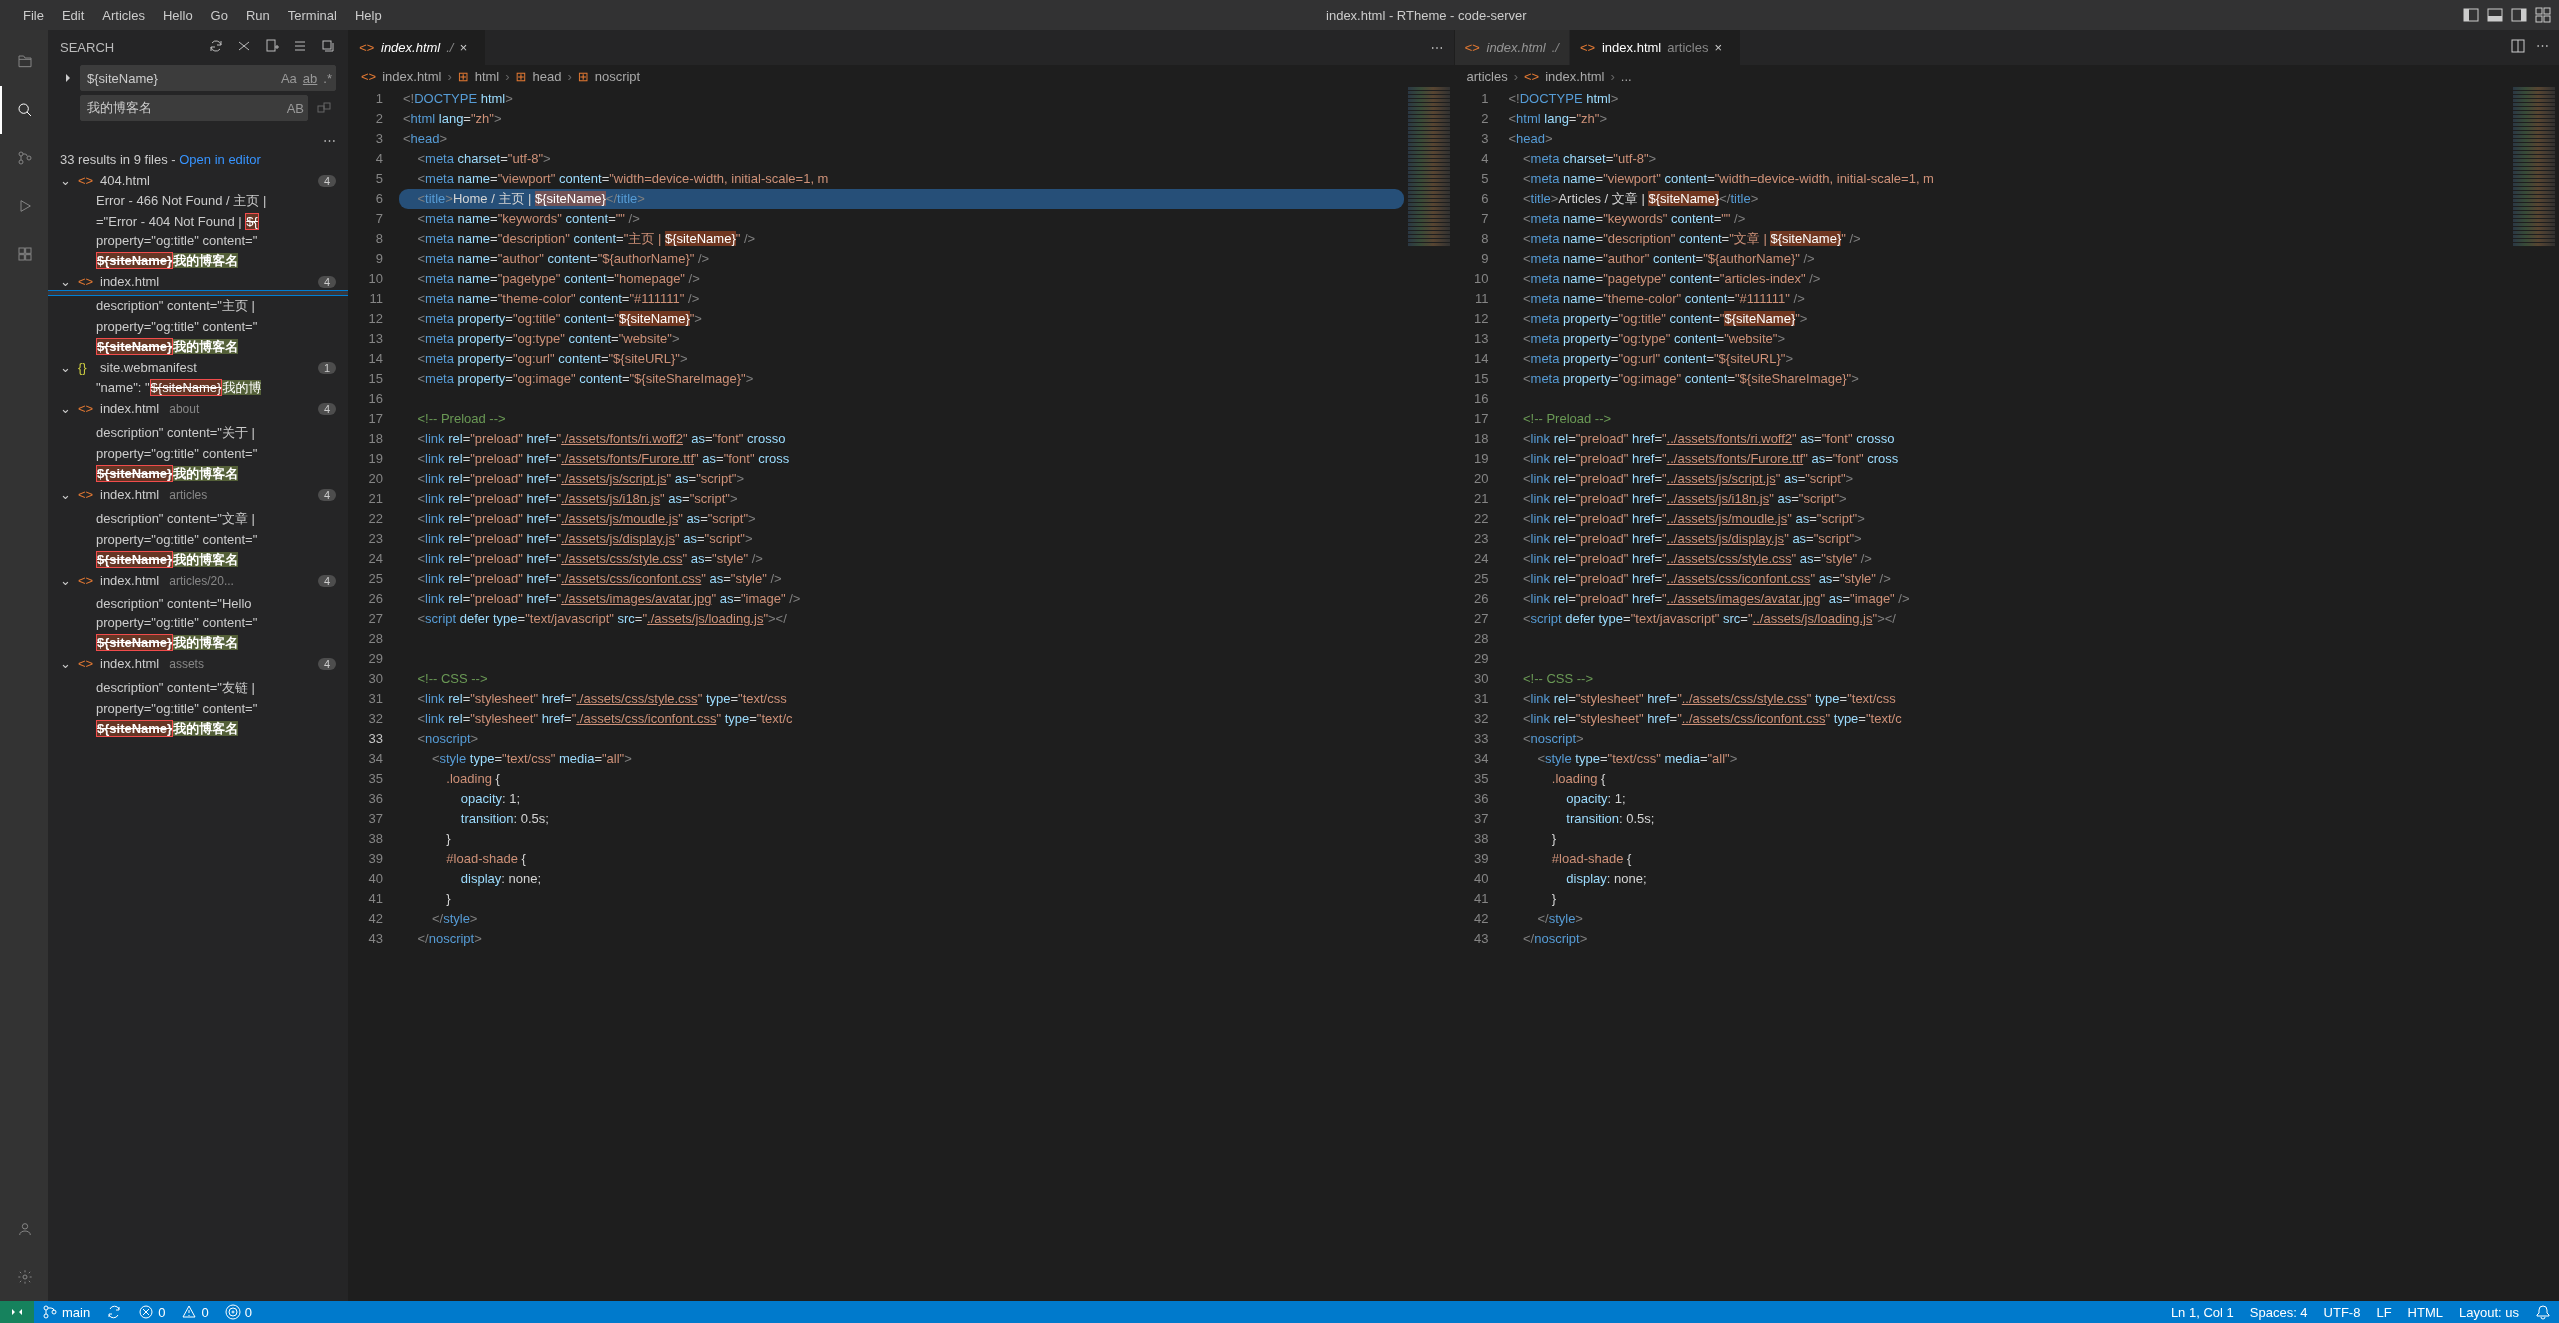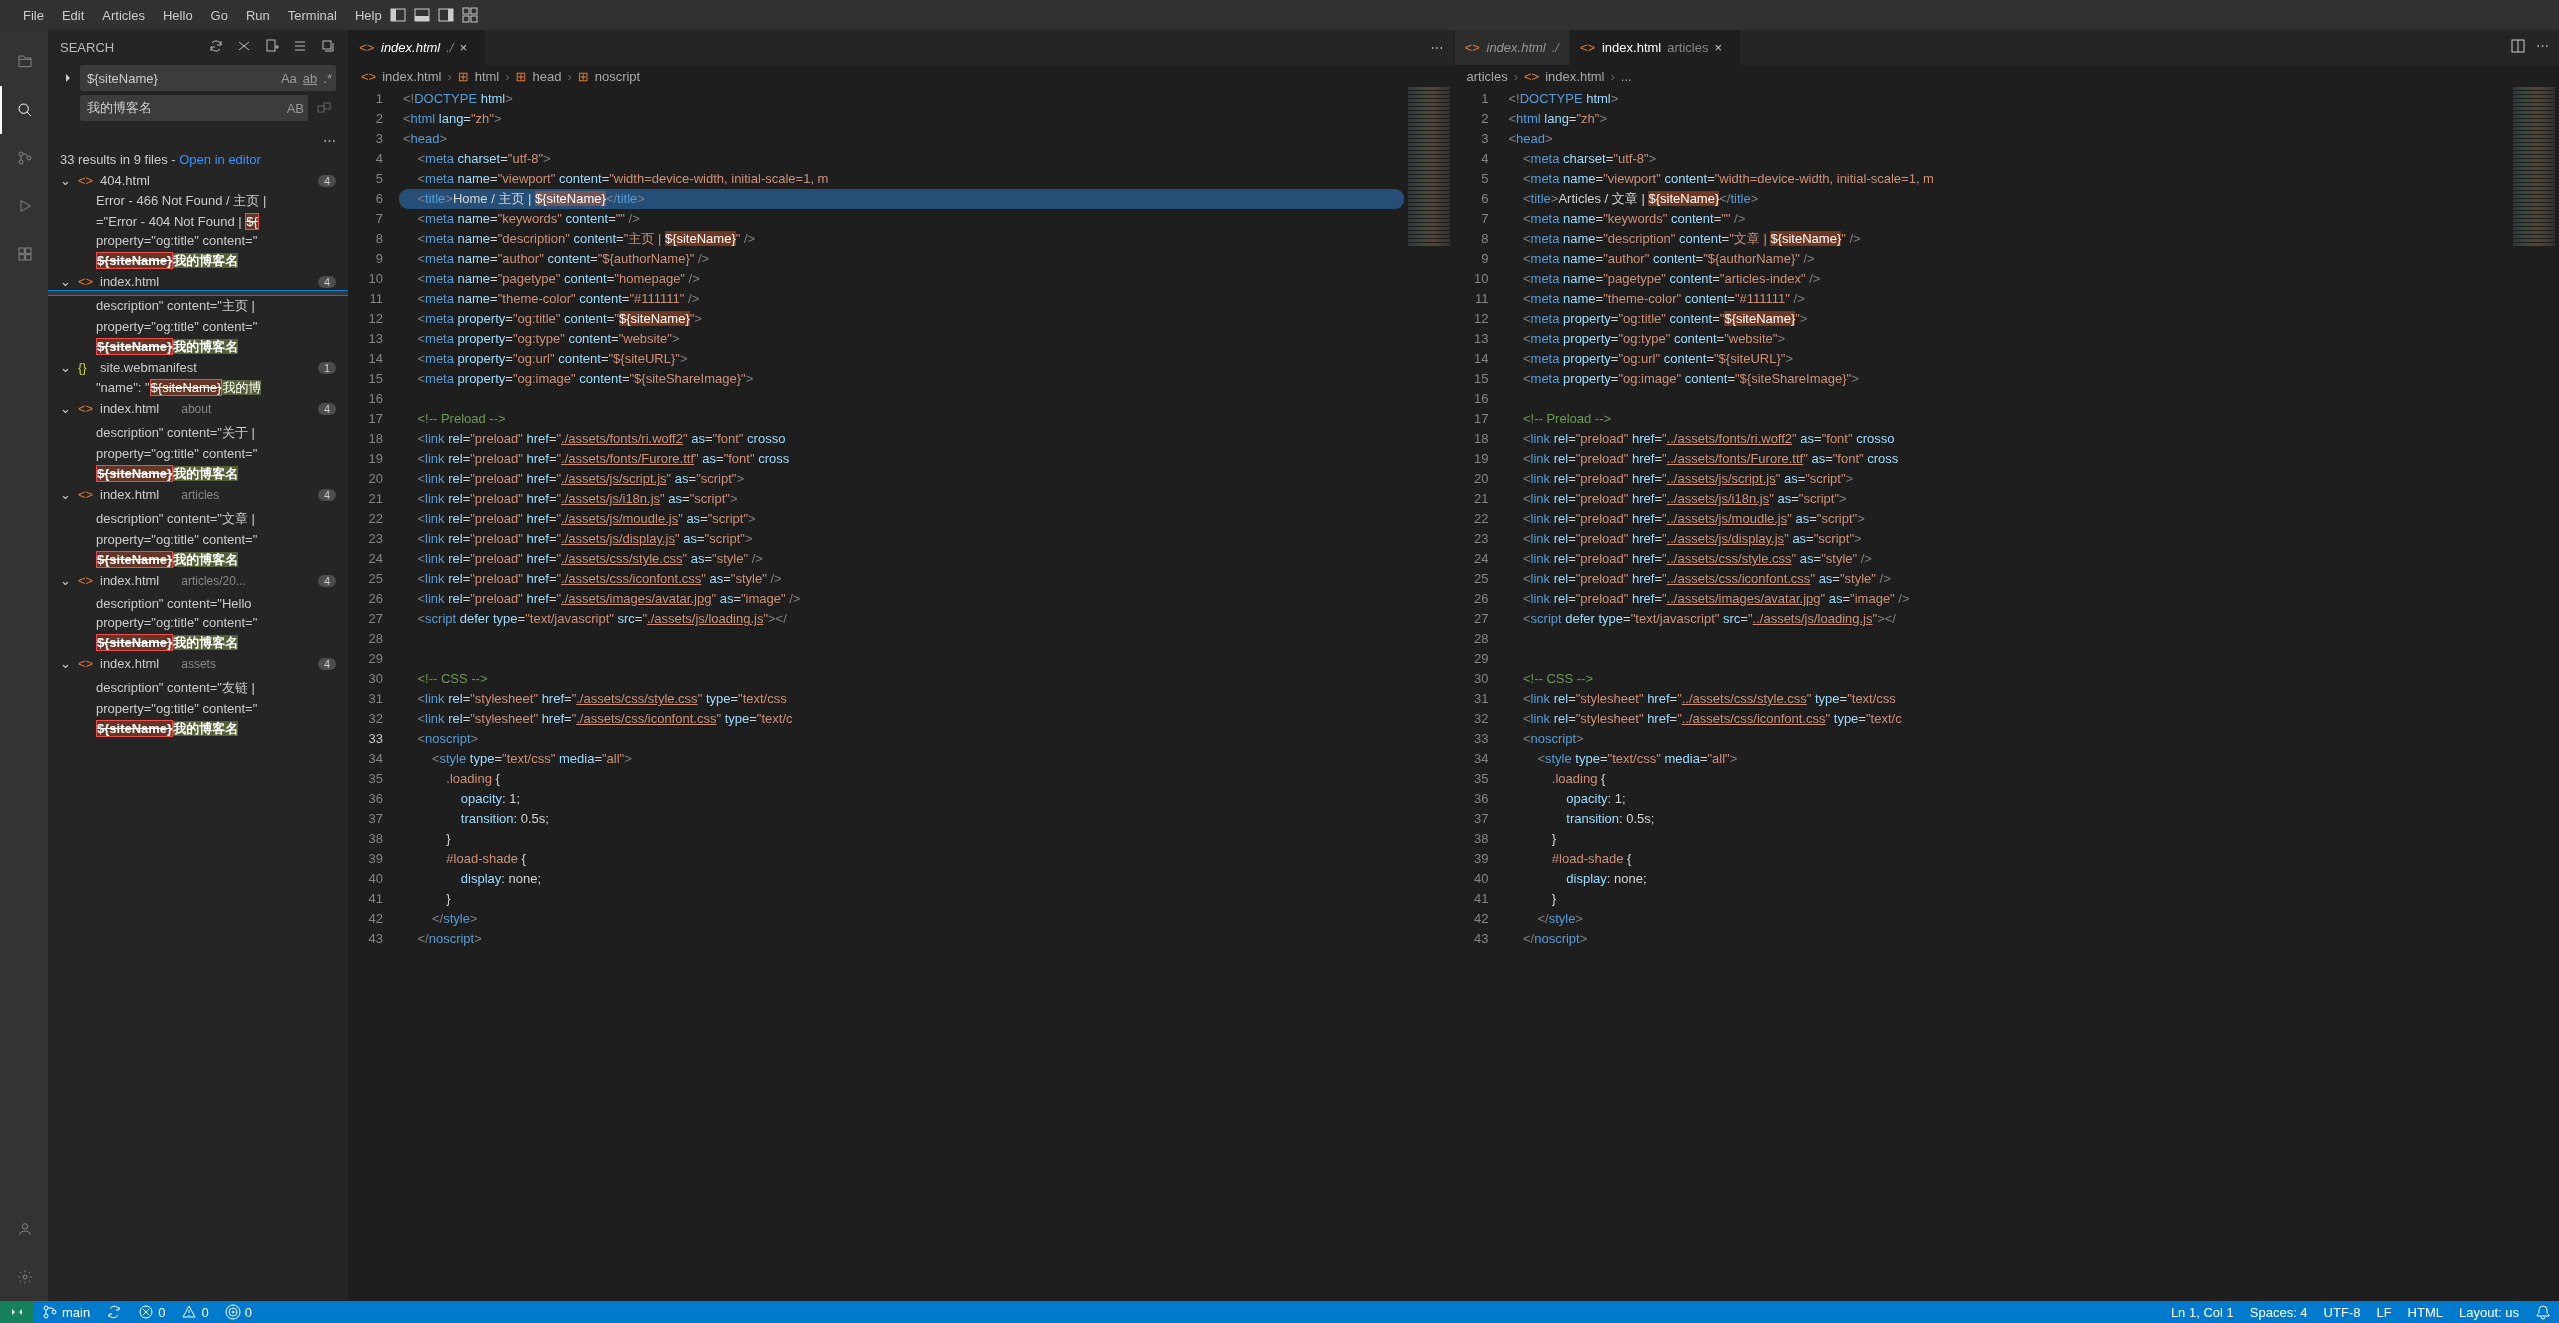--- a/index.html
+++ b/index.html
@@ -27,21 +27,21 @@
 .replace-btn { width: 24px; height: 26px; display: flex; align-items: center; justify-content: center; color: #666666; }
 .more-row { display: flex; justify-content: flex-end; padding: 0 12px; color: #cccccc; }
 .results-summary { padding: 4px 12px; font-size: 12px; color: #cccccc; }
 .results-summary a { color: #3794ff; text-decoration: none; }
 .results-tree { flex: 1; overflow-y: auto; font-size: 13px; }
 .result-file { display: flex; align-items: center; padding: 2px 12px; cursor: pointer; gap: 6px; }
 .twisty { width: 12px; color: #cccccc; }
 .file-icon { width: 16px; color: #e37933; }
 .file-icon.json { color: #cbcb41; }
 .file-name { color: #cccccc; }
-.file-path { color: #888888; font-size: 12px; margin-left: 16px; }
+.file-path { color: #888888; font-size: 12px; margin-left: 4px; }
 .badge { background: #4d4d4d; color: #cccccc; border-radius: 10px; padding: 0 6px; font-size: 11px; margin-left: auto; }
 .result-line { padding: 2px 12px 2px 48px; color: #cccccc; white-space: nowrap; overflow: hidden; text-overflow: ellipsis; cursor: pointer; position: relative; }
 .result-line.active { background: #37373d; outline: 1px solid #007fd4; }
 .hl-find { background: rgba(234,92,37,0.33); border: 1px solid #f14c4c; color: #ffffff; }
 .hl-repl { background: rgba(155,185,85,0.4); color: #ffffff; }
 .hl-strike { text-decoration: line-through; }
 .editors { flex: 1; display: flex; overflow: hidden; }
 .editor-group { flex: 1; display: flex; flex-direction: column; overflow: hidden; border-left: 1px solid #1e1e1e; }
 .tabs { height: 35px; background: #252526; display: flex; align-items: center; }
 .tab { height: 35px; display: flex; align-items: center; padding: 0 10px; gap: 6px; background: #2d2d2d; border-right: 1px solid #252526; cursor: pointer; color: #969696; font-style: italic; }
@@ -82,20 +82,21 @@
   <div class="menubar">
     <div class="menu-item">File</div>
     <div class="menu-item">Edit</div>
     <div class="menu-item">Articles</div>
     <div class="menu-item">Hello</div>
     <div class="menu-item">Go</div>
     <div class="menu-item">Run</div>
     <div class="menu-item">Terminal</div>
     <div class="menu-item">Help</div>
   </div>
+  <div class="title-center">index.html - RTheme - code-server</div>
   <div class="title-right">
     <span class="layout-icon">
         <svg viewBox="0 0 16 16">
           <rect x="1" y="2" width="14" height="12" fill="none" stroke="currentColor"></rect>
           <rect x="1" y="2" width="5" height="12" fill="currentColor"></rect>
         </svg>
       </span>
     <span class="layout-icon">
         <svg viewBox="0 0 16 16">
           <rect x="1" y="2" width="14" height="12" fill="none" stroke="currentColor"></rect>

